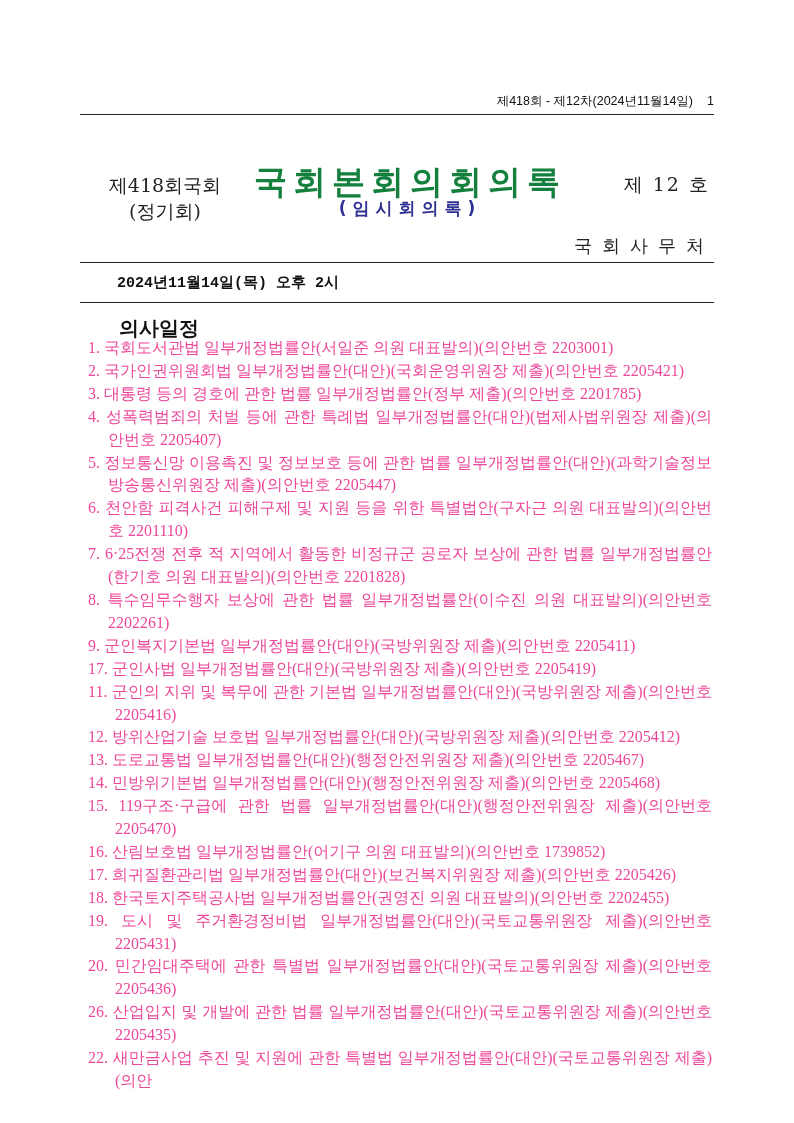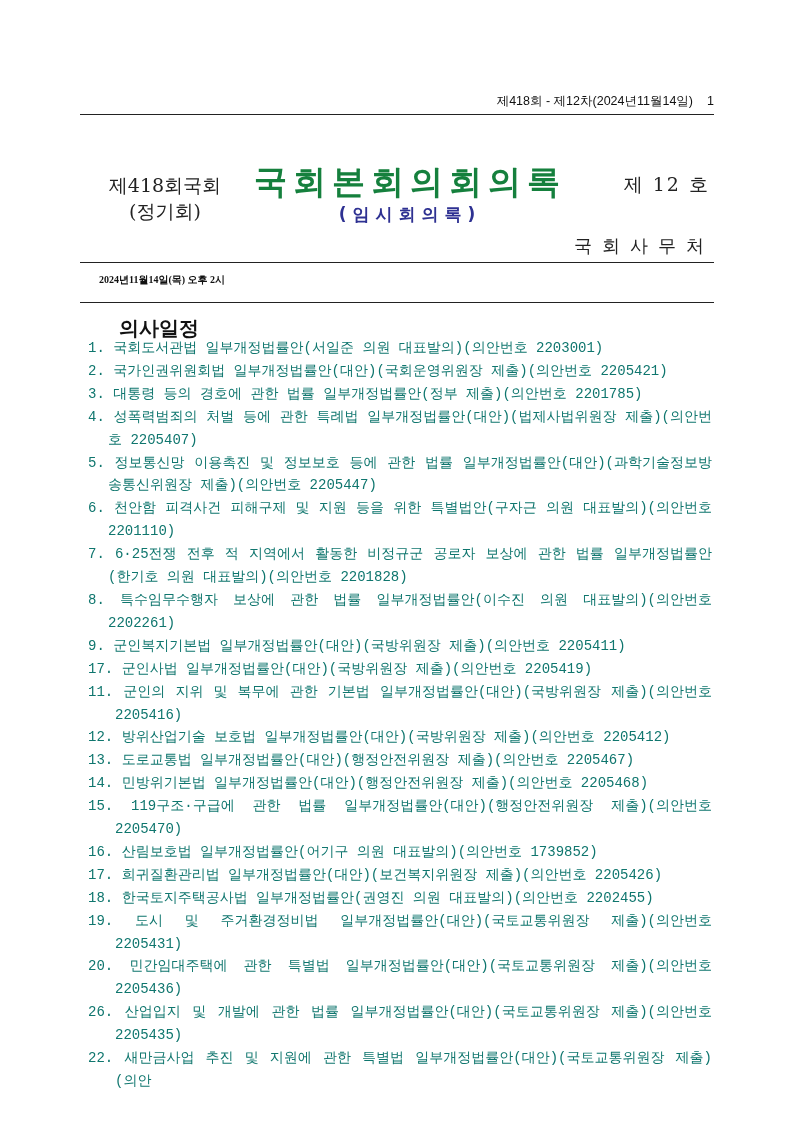--- a/index.html
+++ b/index.html
@@ -9,34 +9,34 @@
   .page-header .pg { display: inline-block; margin-left: 14px; }
   .header-rule { position: absolute; left: 80px; top: 114px; width: 634px; height: 0; border-top: 1.2px solid #222; }
 
   .session { position: absolute; left: 95px; top: 172px; width: 140px; text-align: center;
     font-family: "DejaVu Serif", "Liberation Serif", serif; font-size: 19px; line-height: 26px; color: #222; }
   .title { position: absolute; left: 250px; top: 160px; width: 320px; text-align: center;
     font-family: "DejaVu Sans", "Liberation Sans", sans-serif; font-weight: bold; font-size: 33px;
     letter-spacing: 6px; color: #15803d; }
   .subtitle { position: absolute; left: 250px; top: 197px; width: 320px; text-align: center;
     font-family: "DejaVu Sans", "Liberation Sans", sans-serif; font-weight: bold; font-size: 17px;
-    letter-spacing: 6px; color: #2e3192; margin-top: 6px; }
+    letter-spacing: 6px; color: #2e3192; }
   .issue { position: absolute; left: 610px; top: 172px; width: 100px; text-align: right;
     font-family: "DejaVu Serif", "Liberation Serif", serif; font-size: 19px; color: #222; letter-spacing: 2px; }
   .secretariat { position: absolute; left: 520px; top: 234px; width: 194px; text-align: right;
     font-family: "DejaVu Serif", "Liberation Serif", serif; font-size: 18px; letter-spacing: 10px; color: #222; }
   .rule-1 { position: absolute; left: 80px; top: 262px; width: 634px; border-top: 1.2px solid #222; }
-  .date-line { position: absolute; left: 99px; top: 273px;
-    font-family: Liberation Serif, serif; font-weight: bold; font-size: 10px; color: #111; }
+  .date-line { position: absolute; left: 117px; top: 273px;
+    font-family: Liberation Mono, monospace; font-weight: bold; font-size: 15px; color: #111; }
   .rule-2 { position: absolute; left: 80px; top: 302px; width: 634px; border-top: 1.5px solid #222; }
 
   .agenda-heading { position: absolute; left: 119px; top: 315px;
     font-family: "DejaVu Sans", "Liberation Sans", sans-serif; font-weight: bold; font-size: 20px; color: #111; }
   .agenda { position: absolute; left: 88px; top: 337px; width: 624px; margin: 0; padding: 0; list-style: none;
-    font-family: Liberation Mono, monospace; font-size: 14px; line-height: 22.9px; color: #0f766e; }
+    font-family: Liberation Serif, serif; font-size: 16px; line-height: 22.9px; color: #ec4899; }
   .agenda li { padding-left: 20px; text-indent: -20px; text-align: justify; }
   .agenda li.wide { padding-left: 27px; text-indent: -27px; }
   .agenda .num { display: inline-block; text-indent: 0; }
 </style>
 </head>
 <body>
 
 <div class="page-header">
   <span>제418회 - 제12차(2024년11월14일)</span><span class="pg">1</span>
 </div>

